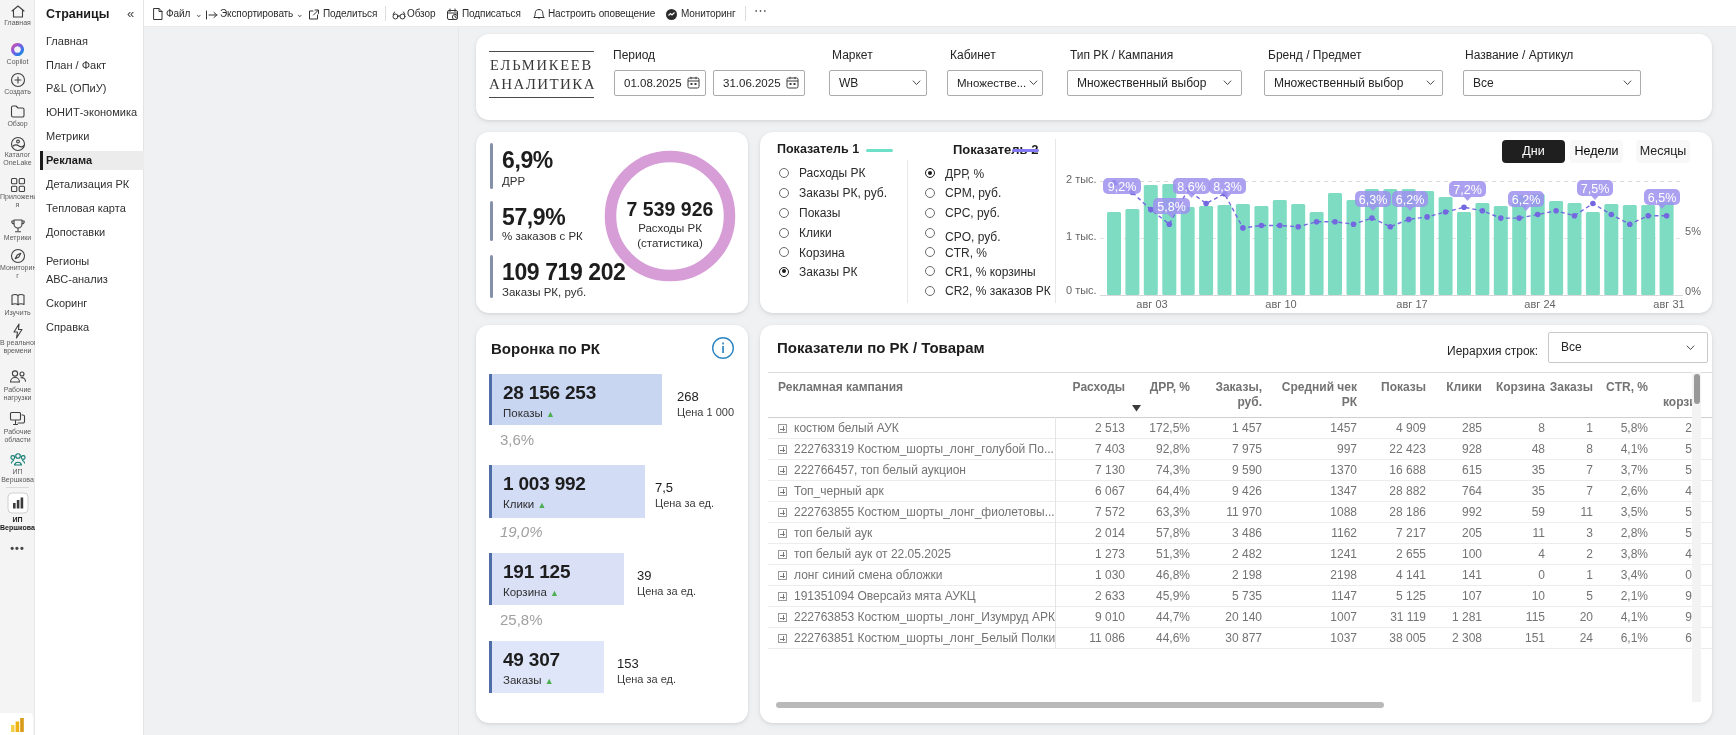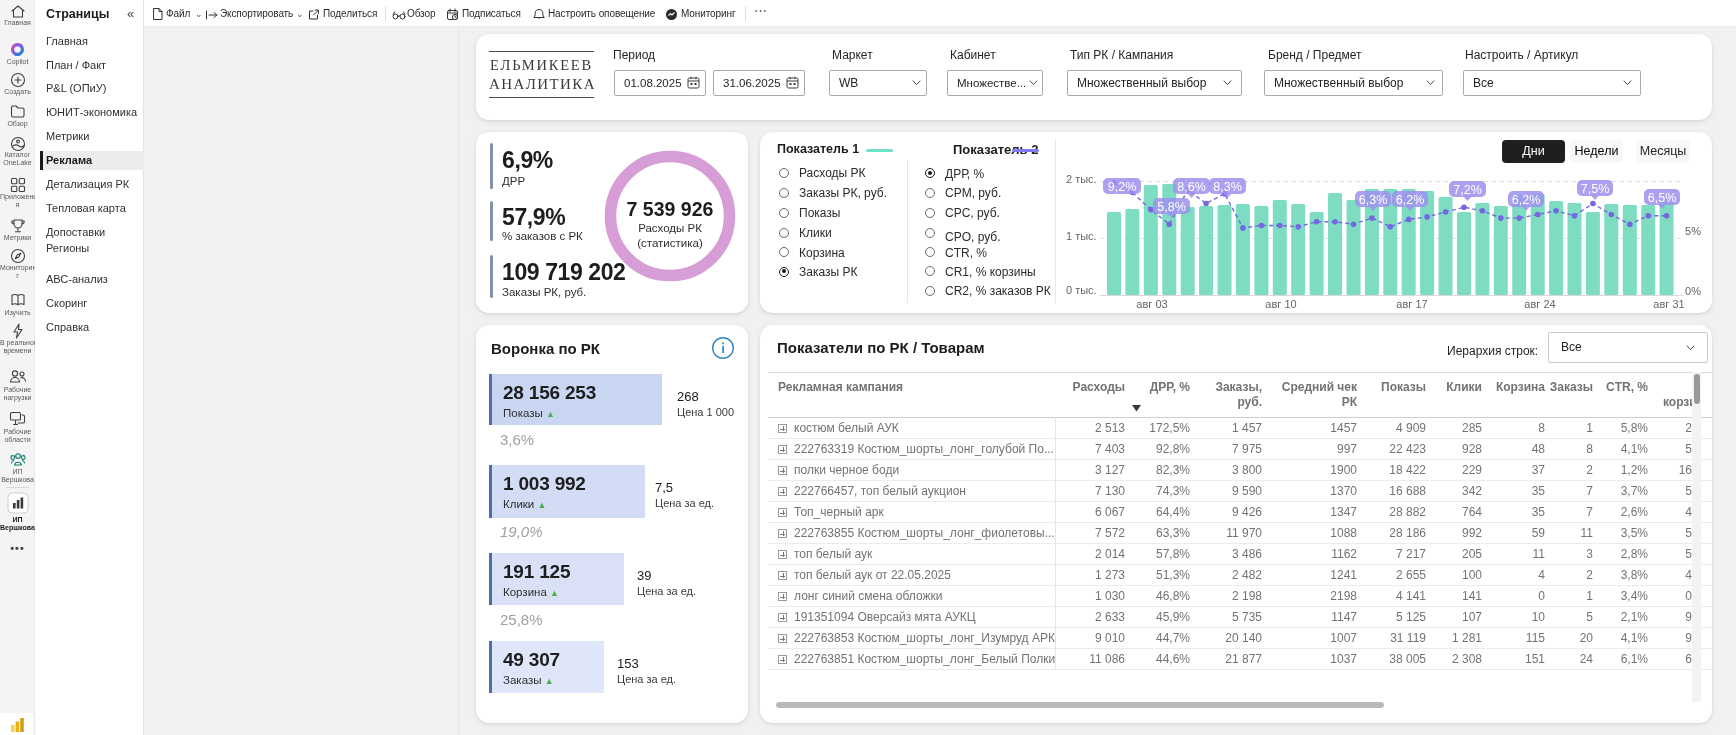--- a/index.html
+++ b/index.html
@@ -174,21 +174,21 @@
     <div class="pg" style="top:58.5px">План / Факт</div>
     <div class="pg" style="top:82px">P&amp;L (ОПиУ)</div>
     <div class="pg" style="top:106px">ЮНИТ-экономика</div>
     <div class="pg" style="top:129.5px">Метрики</div>
     <div class="abs" style="left:5px;top:151px;width:104px;height:19px;background:#ececec"></div>
     <div class="abs" style="left:5px;top:151px;width:2.5px;height:19px;background:#1a1a1a"></div>
     <div class="pg" style="top:154px;font-weight:700;color:#1a1a1a">Реклама</div>
     <div class="pg" style="top:178px">Детализация РК</div>
     <div class="pg" style="top:202px">Тепловая карта</div>
     <div class="pg" style="top:225.5px">Допоставки</div>
-    <div class="pg" style="top:242px">Регионы</div>
+    <div class="pg" style="top:255px">Регионы</div>
     <div class="pg" style="top:273px">АВС-анализ</div>
     <div class="pg" style="top:296.5px">Скоринг</div>
     <div class="pg" style="top:321px">Справка</div>
   </div>
 <div id="toolbar">
     <div class="tbi" style="left:8px"><svg width="12" height="14">
         <path d="M2 1.5 h5 l3 3 v8 h-8 Z M7 1.5 v3 h3" stroke="#333" stroke-width="1" fill="none" stroke-linecap="round" stroke-linejoin="round"></path>
       </svg></div>
     <div class="tb" style="left:22px">Файл</div>
     <div class="tb" style="left:51px;font-size:9px;color:#555;top:9px">⌄</div>
@@ -233,21 +233,21 @@
 <div class="card" style="left:476px;top:34px;width:1236px;height:86px;"></div>
 <div class="abs" style="left:489px;top:51px;width:105px;height:47px;border-top:1.3px solid #4a4a4a;border-bottom:1.3px solid #4a4a4a;font-family:'Liberation Serif',serif;color:#3a3a3a;text-align:center;">
     <div style="font-size:14.5px;letter-spacing:1.8px;margin-top:5px;">ЕЛЬМИКЕЕВ</div>
     <div style="font-size:15px;letter-spacing:1.4px;margin-top:2px;">АНАЛИТИКА</div>
   </div>
 <div class="lbl" style="left:613px;top:48px">Период</div>
 <div class="lbl" style="left:832px;top:48px">Маркет</div>
 <div class="lbl" style="left:950px;top:48px">Кабинет</div>
 <div class="lbl" style="left:1070px;top:48px">Тип РК / Кампания</div>
 <div class="lbl" style="left:1268px;top:48px">Бренд / Предмет</div>
-<div class="lbl" style="left:1465px;top:48px">Настроить / Артикул</div>
+<div class="lbl" style="left:1465px;top:48px">Название / Артикул</div>
 <div class="dd" style="left:614px;top:70px;width:92px;font-size:11.5px;">01.08.2025</div>
 <svg class="abs" style="left:687px;top:76px" width="13" height="13">
     <rect x="1" y="2" width="11" height="10" rx="1.5" stroke="#3a3a3a" fill="none"></rect>
     <path d="M1 5 h11 M4 0.8 v2.4 M9 0.8 v2.4" stroke="#3a3a3a" fill="none"></path>
     <rect x="3.5" y="7" width="2" height="2" fill="#3a3a3a"></rect>
     <rect x="7.5" y="7" width="2" height="2" fill="#3a3a3a"></rect>
   </svg>
 <div class="dd" style="left:713px;top:70px;width:92px;font-size:11.5px;">31.06.2025</div>
 <svg class="abs" style="left:786px;top:76px" width="13" height="13">
     <rect x="1" y="2" width="11" height="10" rx="1.5" stroke="#3a3a3a" fill="none"></rect>
@@ -521,40 +521,27 @@
         <td>7 975</td>
         <td>997</td>
         <td>22 423</td>
         <td>928</td>
         <td>48</td>
         <td>8</td>
         <td>4,1%</td>
         <td style="padding-right:20px;">5</td>
       </tr>
       <tr>
-        <td class="c1"><span class="pl"></span>полки черное боди</td>
-        <td>3 127</td>
-        <td>82,3%</td>
-        <td>3 800</td>
-        <td>1900</td>
-        <td>18 422</td>
-        <td>229</td>
-        <td>37</td>
-        <td>2</td>
-        <td>1,2%</td>
-        <td style="padding-right:20px;">16</td>
-      </tr>
-      <tr>
         <td class="c1"><span class="pl"></span>222766457, топ белый аукцион</td>
         <td>7 130</td>
         <td>74,3%</td>
         <td>9 590</td>
         <td>1370</td>
         <td>16 688</td>
-        <td>342</td>
+        <td>615</td>
         <td>35</td>
         <td>7</td>
         <td>3,7%</td>
         <td style="padding-right:20px;">5</td>
       </tr>
       <tr>
         <td class="c1"><span class="pl"></span>Топ_черный арк</td>
         <td>6 067</td>
         <td>64,4%</td>
         <td>9 426</td>
@@ -641,21 +628,21 @@
         <td>1 281</td>
         <td>115</td>
         <td>20</td>
         <td>4,1%</td>
         <td style="padding-right:20px;">9</td>
       </tr>
       <tr>
         <td class="c1"><span class="pl"></span>222763851 Костюм_шорты_лонг_Белый Полки</td>
         <td>11 086</td>
         <td>44,6%</td>
-        <td>21 877</td>
+        <td>30 877</td>
         <td>1037</td>
         <td>38 005</td>
         <td>2 308</td>
         <td>151</td>
         <td>24</td>
         <td>6,1%</td>
         <td style="padding-right:20px;">6</td>
       </tr>
     </tbody>
   </table>

